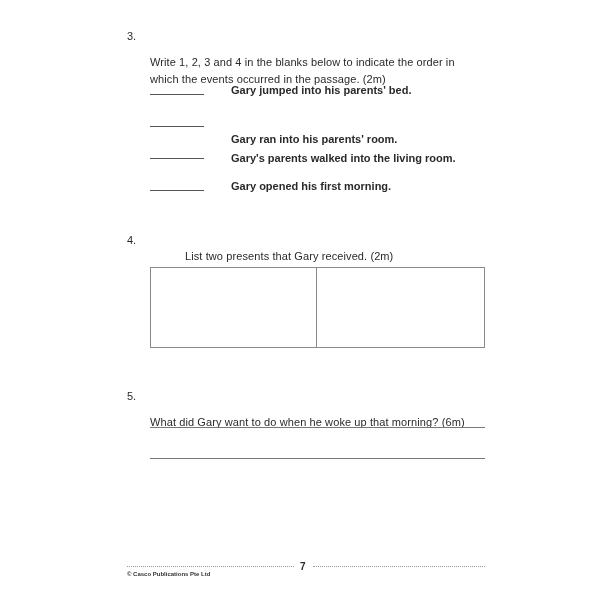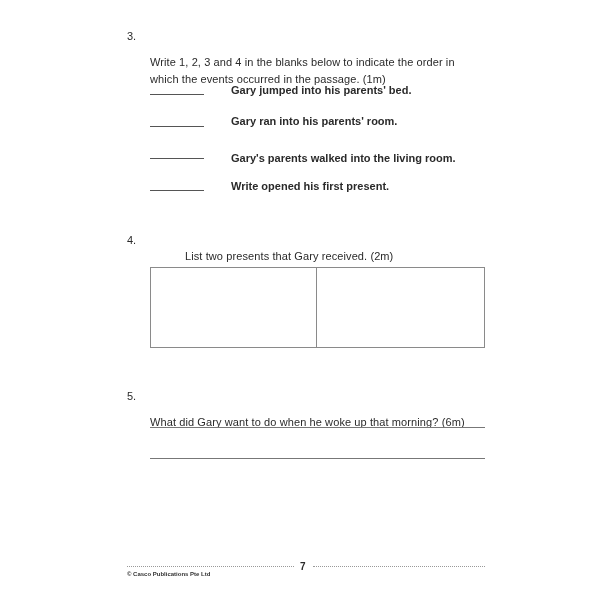--- a/index.html
+++ b/index.html
@@ -16,33 +16,33 @@
   .answer-line { border-bottom: 1px solid #777; height: 0; }
   .dotline { border-bottom: 1px dotted #999; height: 0; }
   .pgnum { font-size: 10px; font-weight: bold; }
   .copy { font-size: 6px; font-weight: bold; color: #333; }
 </style>
 </head>
 <body>
 
 <div class="abs qnum" style="left:127px; top:30px;">3.</div>
 <div class="abs qtext" style="left:150px; top:29px;">Write 1, 2, 3 and 4 in the blanks below to indicate the order in</div>
-<div class="abs qtext" style="left:150px; top:46px;">which the events occurred in the passage. (1m)</div>
+<div class="abs qtext" style="left:150px; top:46px;">which the events occurred in the passage. (2m)</div>
 
 <div class="abs blank" style="left:150px; top:94px;"></div>
 <div class="abs item" style="left:231px; top:84px;">Gary jumped into his parents' bed.</div>
 
 <div class="abs blank" style="left:150px; top:126px;"></div>
-<div class="abs item" style="left:231px; top:115px;">Gary ran into his parents' room.</div>
+<div class="abs item" style="left:231px; top:133px;">Gary ran into his parents' room.</div>
 
 <div class="abs blank" style="left:150px; top:158px;"></div>
 <div class="abs item" style="left:231px; top:152px;">Gary's parents walked into the living room.</div>
 
 <div class="abs blank" style="left:150px; top:190px;"></div>
-<div class="abs item" style="left:231px; top:180px;">Write opened his first present.</div>
+<div class="abs item" style="left:231px; top:180px;">Gary opened his first morning.</div>
 
 <div class="abs qnum" style="left:127px; top:234px;">4.</div>
 <div class="abs qtext" style="left:150px; top:223px;padding-left:35px;">List two presents that Gary received. (2m)</div>
 
 <div class="abs box" style="left:150px; top:267px; width:167px; height:81px;"></div>
 <div class="abs box" style="left:316px; top:267px; width:169px; height:81px;"></div>
 
 <div class="abs qnum" style="left:127px; top:390px;">5.</div>
 <div class="abs qtext" style="left:150px; top:389px;">What did Gary want to do when he woke up that morning? (6m)</div>
 

